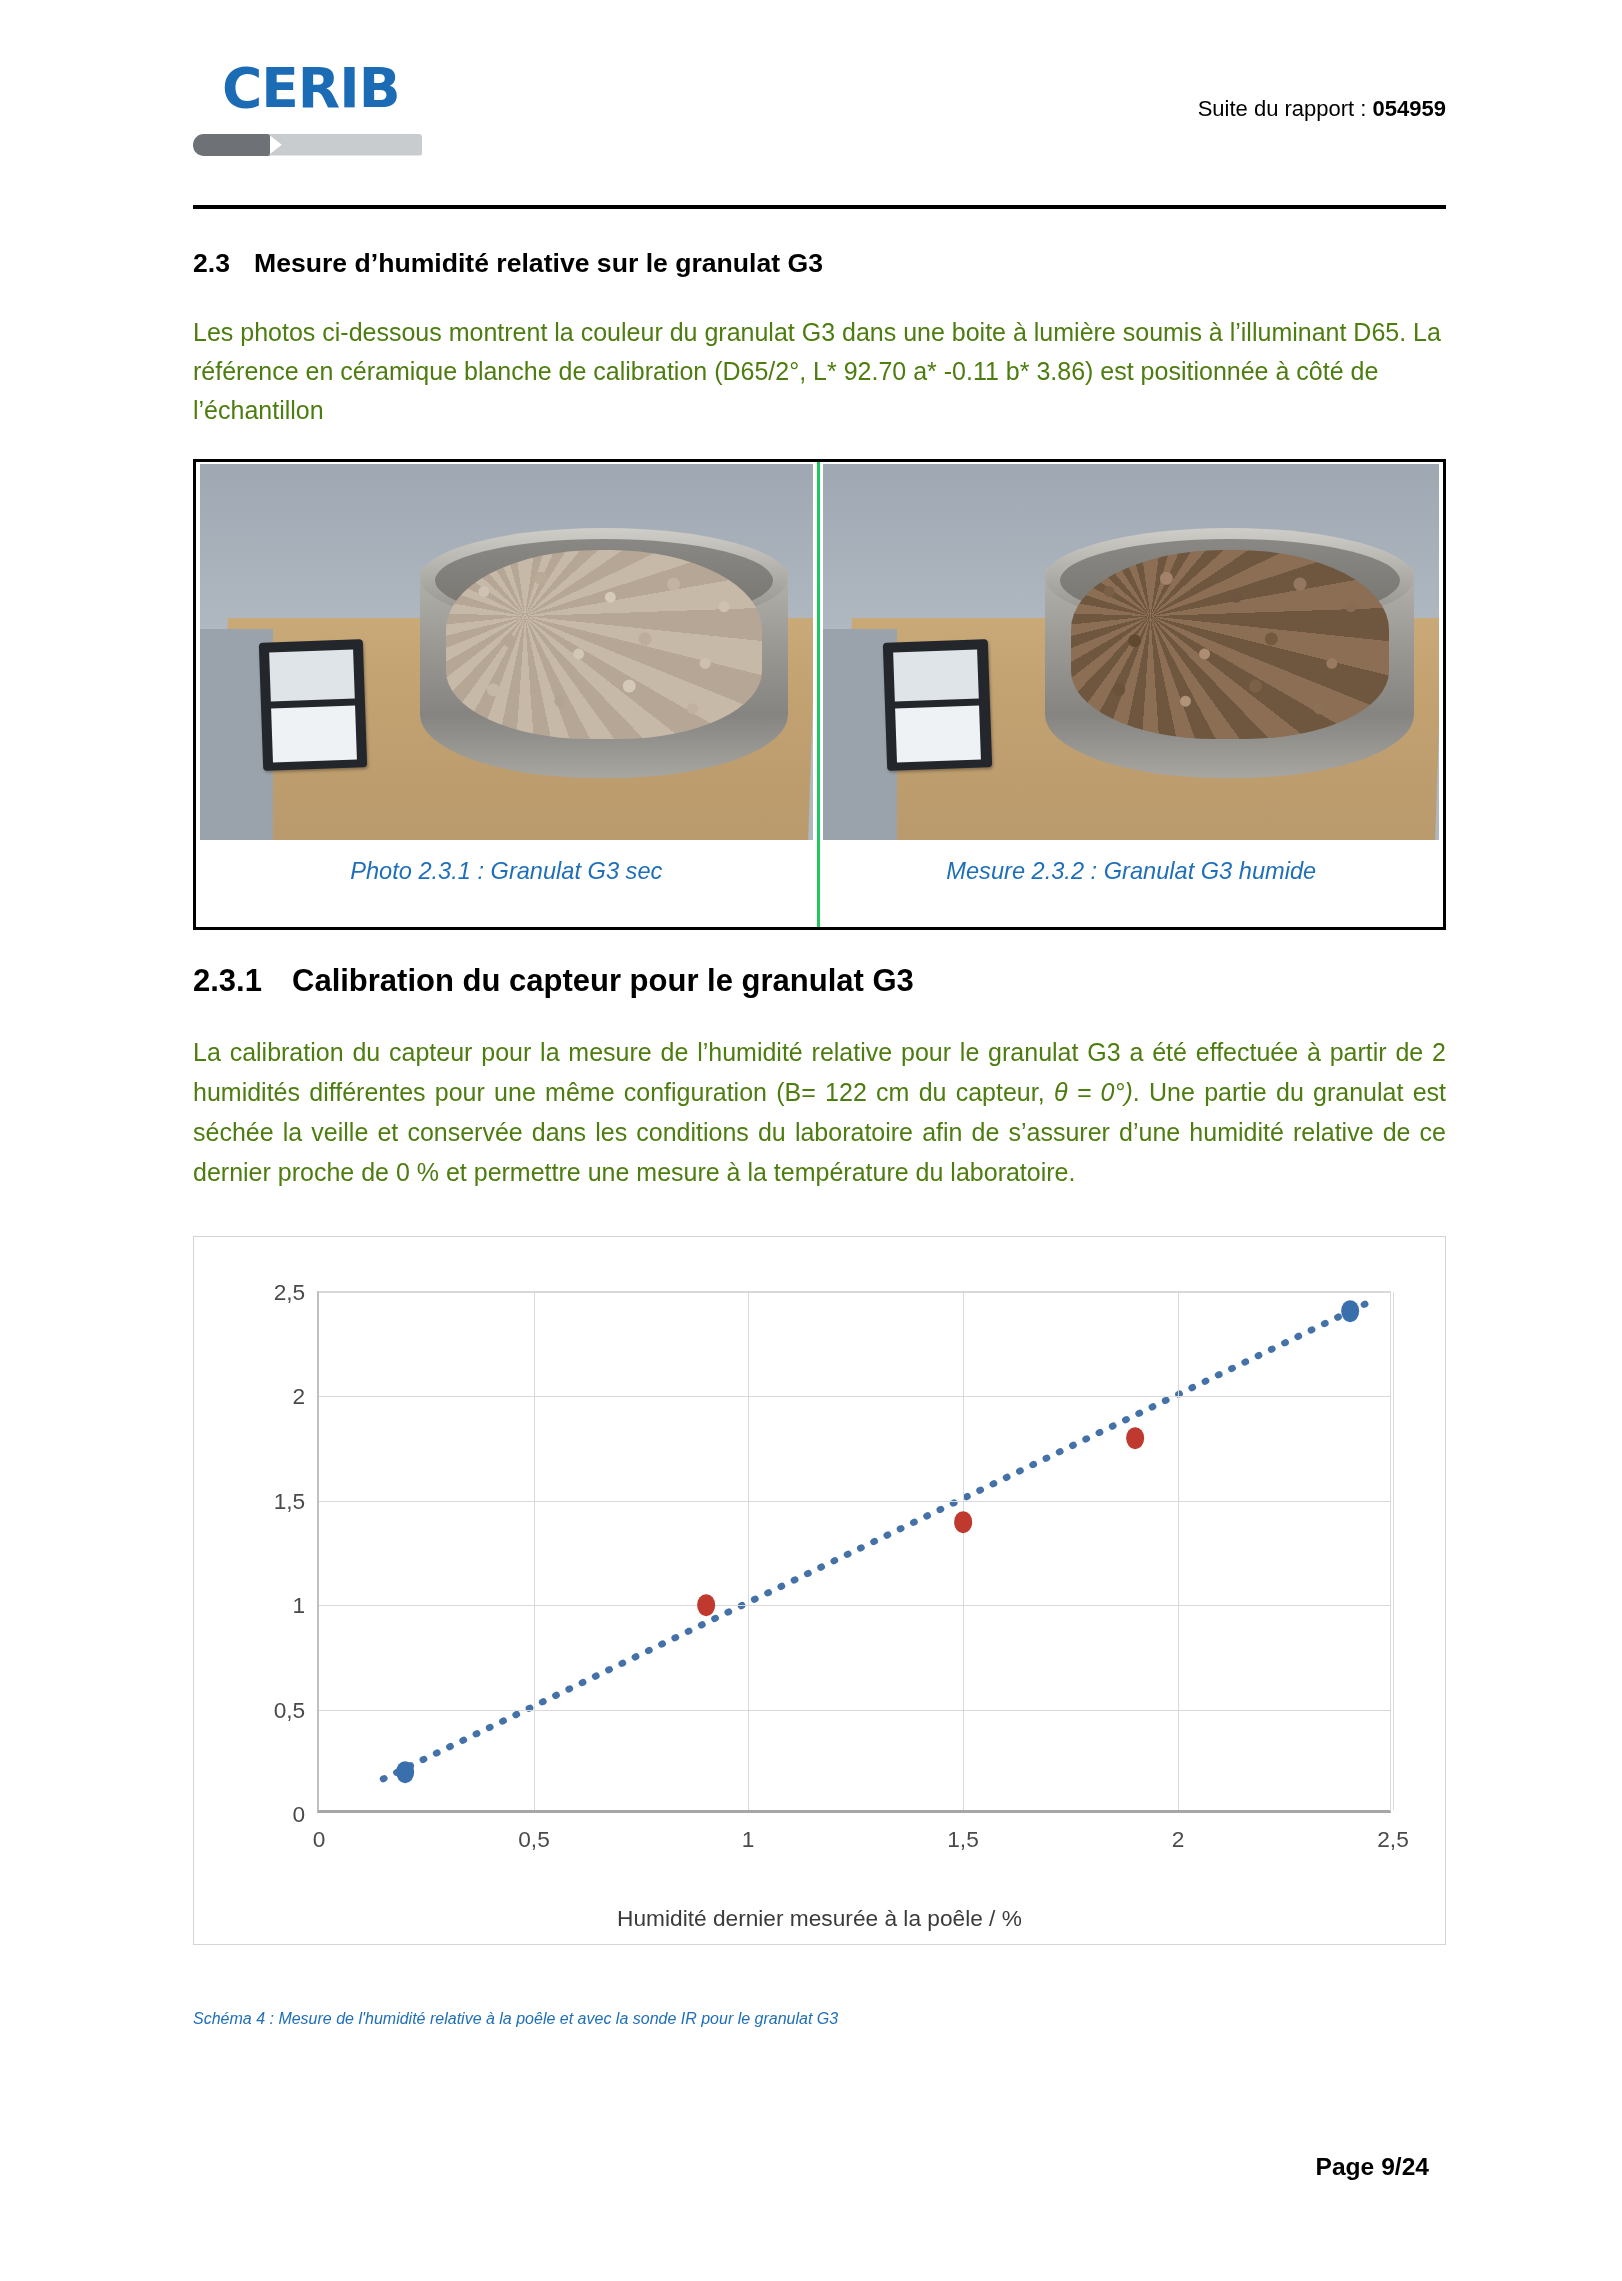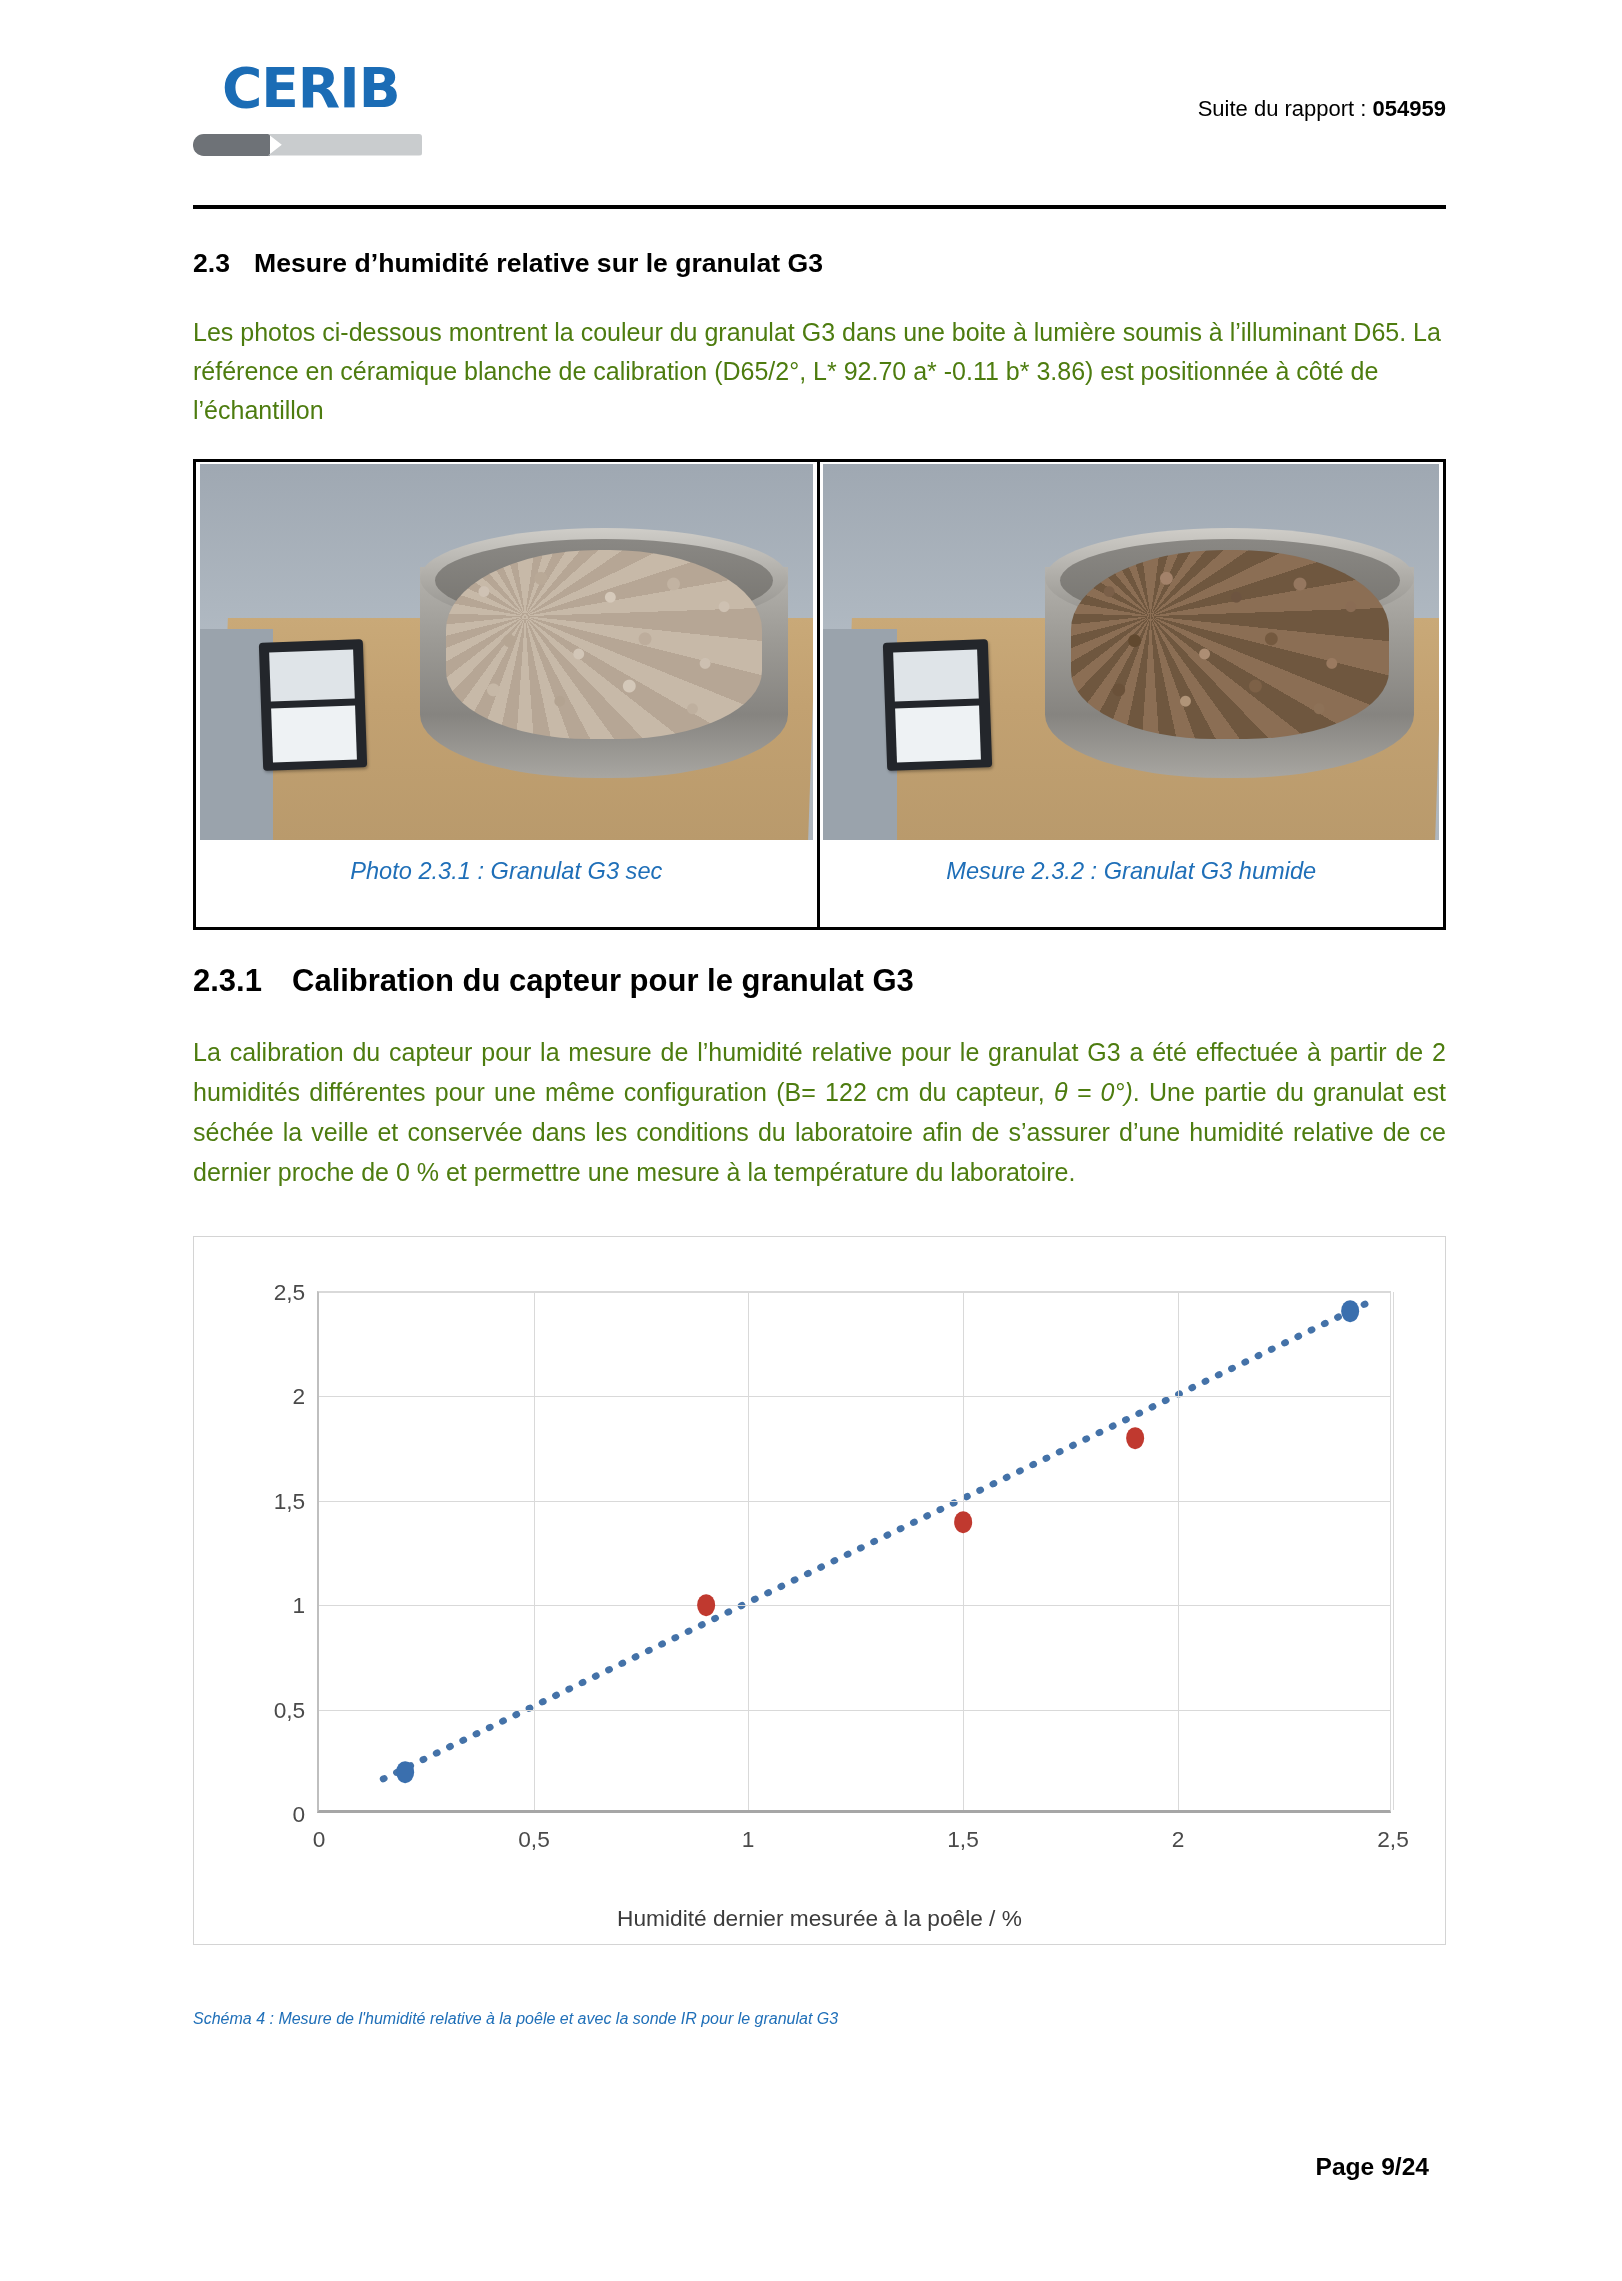--- a/index.html
+++ b/index.html
@@ -112,21 +112,21 @@
     width: 1253px; height: 471px;
     border: 3px solid #000;
     display: flex;
   }
   .photo-cell {
     position: relative;
     width: 50%;
     display: flex;
     flex-direction: column;
   }
-  .photo-cell.left { border-right: 3px solid #000000; }
+  .photo-cell.left { border-right: 3px solid #22c55e; }
   .photo-holder {
     position: relative;
     height: 380px;
     overflow: hidden;
     background: #fff;
     padding: 2px 3.9px 2px 3.9px;
   }
   .photo {
     position: relative;
     width: 100%; height: 100%;

